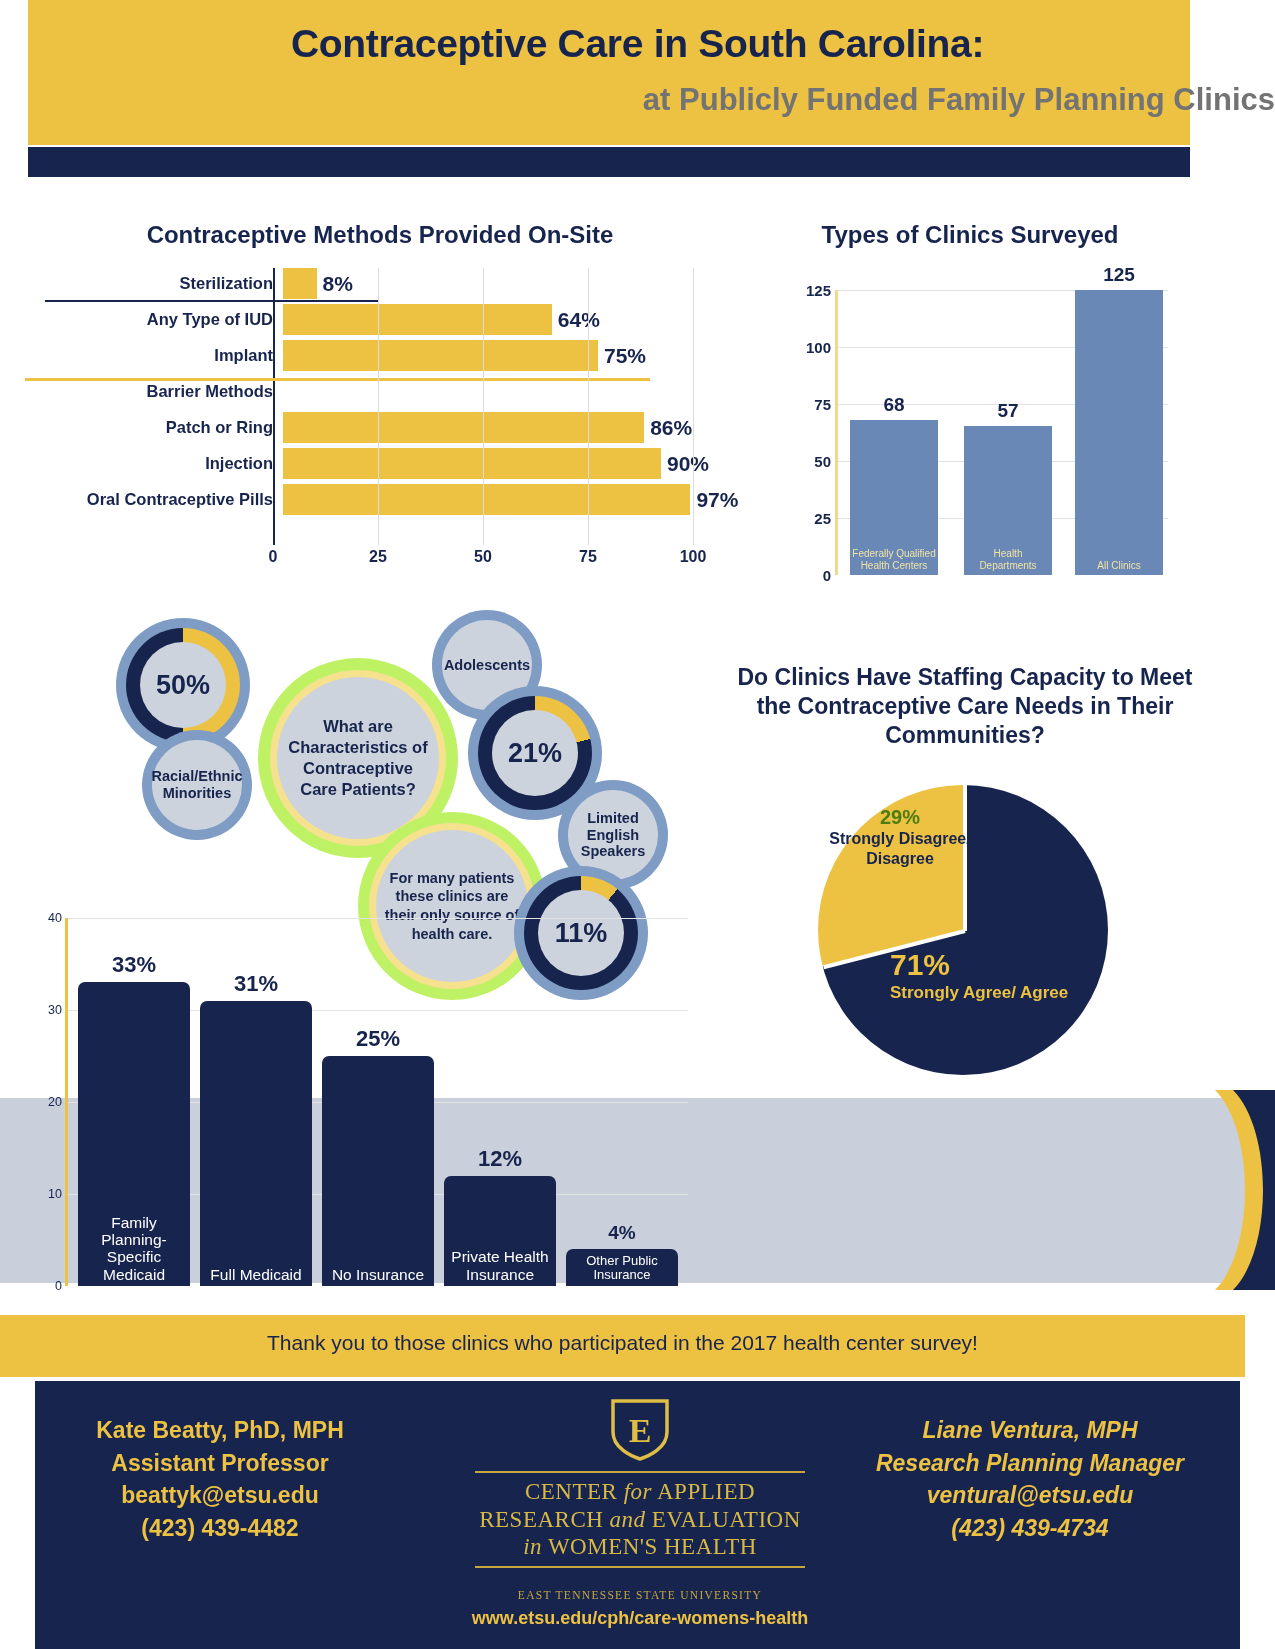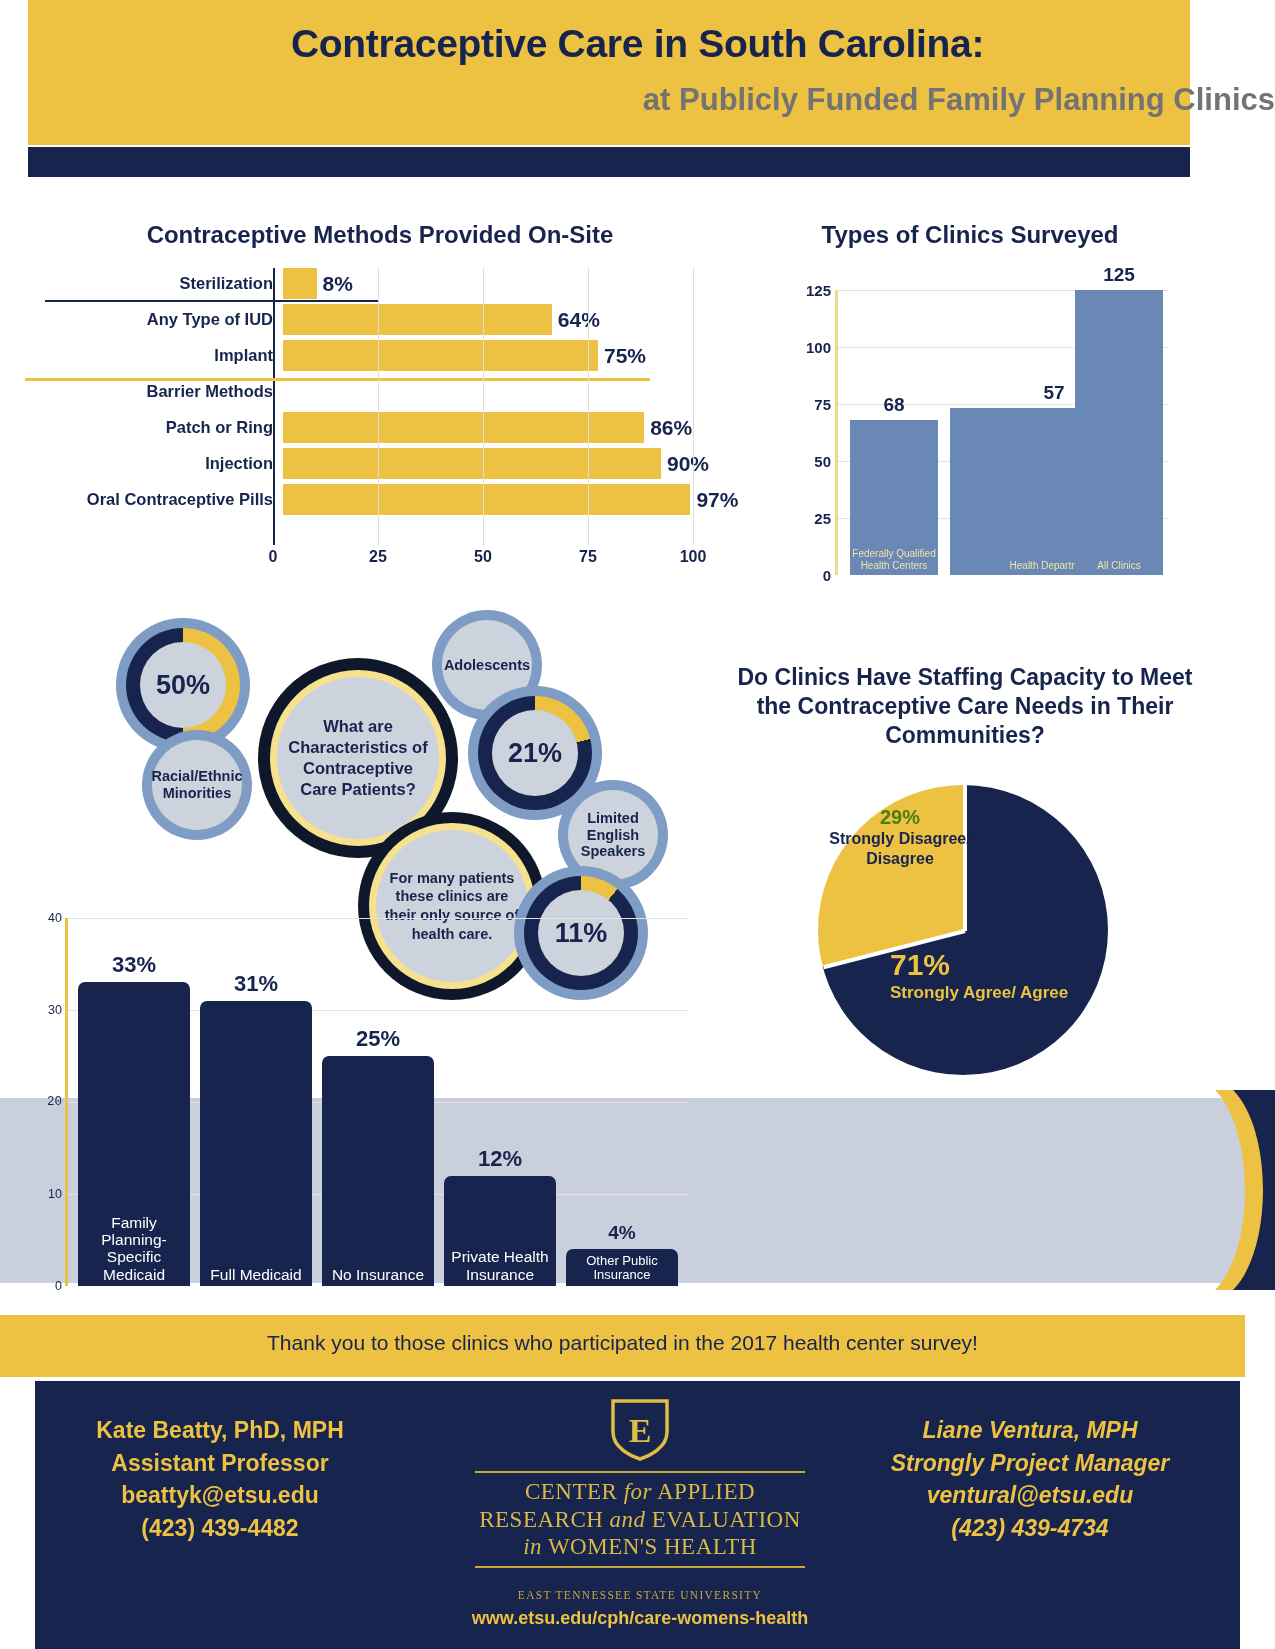--- a/index.html
+++ b/index.html
@@ -116,21 +116,21 @@
     position:absolute;border-radius:50%;background:#7e9cc4;
     display:flex;align-items:center;justify-content:center;
   }
   .plain-bubble .inner{
     position:absolute;border-radius:50%;background:#ccd3dd;
     display:flex;align-items:center;justify-content:center;text-align:center;
     font-size:14.5px;font-weight:bold;color:#17244d;line-height:1.15;padding:4px;
     box-sizing:border-box;
   }
   .yellow-bubble{
-    position:absolute;border-radius:50%;background:#0f172a;
+    position:absolute;border-radius:50%;background:#bef264;
   }
   .yellow-bubble .mid{
     position:absolute;border-radius:50%;background:#f6e18e;
   }
   .yellow-bubble .inner{
     position:absolute;border-radius:50%;background:#ccd3dd;
     display:flex;align-items:center;justify-content:center;text-align:center;
     font-weight:bold;color:#17244d;line-height:1.28;padding:6px;box-sizing:border-box;
   }
 
@@ -290,21 +290,21 @@
       <div class="vb-grid" style="top: 114px;"></div>
       <div class="vb-ytick" style="top: 114px;">75</div>
       <div class="vb-grid" style="top: 57px;"></div>
       <div class="vb-ytick" style="top: 57px;">100</div>
       <div class="vb-grid" style="top: 0px;"></div>
       <div class="vb-ytick" style="top: 0px;">125</div>
       <div class="vb-bar" style="left: 12px; width: 88px; height: 155.04px;">
         <div class="vb-top" style="top: -26px;">68</div>
         <div class="vb-catlabel">Federally Qualified Health Centers</div>
       </div>
-      <div class="vb-bar" style="left: 112px; width: 88px; height: 167px; padding-left: 40px;">
+      <div class="vb-bar" style="left: 126px; width: 88px; height: 149px;">
         <div class="vb-top" style="top: -26px;">57</div>
         <div class="vb-catlabel">Health Departments</div>
       </div>
       <div class="vb-bar" style="left: 237px; width: 88px; height: 285px;">
         <div class="vb-top" style="top: -26px;">125</div>
         <div class="vb-catlabel">All Clinics</div>
       </div>
     </div>
 </div>
 <div id="vbar-base"></div>
@@ -389,21 +389,21 @@
     <path d="M48,0 C88,40 88,160 48,200 L90,200 L90,0 Z" fill="#17244d"></path>
   </svg>
 </div>
 
 <div id="ibar">
   <div id="ibar-plot">
       <div class="ib-ytick" style="top: 368px;">0</div>
       <div class="ib-grid" style="top: 276px;"></div>
       <div class="ib-ytick" style="top: 276px;">10</div>
       <div class="ib-grid" style="top: 184px;"></div>
-      <div class="ib-ytick" style="top: 184px; font-family: Liberation Mono, monospace;">20</div>
+      <div class="ib-ytick" style="top: 184px;">20</div>
       <div class="ib-grid" style="top: 92px;"></div>
       <div class="ib-ytick" style="top: 92px;">30</div>
       <div class="ib-grid" style="top: 0px;"></div>
       <div class="ib-ytick" style="top: 0px;">40</div>
       <div class="ib-bar" style="left: 10px; width: 112px; height: 303.6px;">
         <div class="ib-top" style="top: -30px;">33%</div>
         <div class="ib-cat">Family Planning-Specific Medicaid</div>
       </div>
       <div class="ib-bar" style="left: 132px; width: 112px; height: 285.2px;">
         <div class="ib-top" style="top: -30px;">31%</div>
@@ -432,21 +432,21 @@
 
 <div class="foot-col" id="foot-left">
   <div>Kate Beatty, PhD, MPH</div>
   <div>Assistant Professor</div>
   <div>beattyk@etsu.edu</div>
   <div>(423) 439-4482</div>
 </div>
 
 <div class="foot-col" id="foot-right">
   <div>Liane Ventura, MPH</div>
-  <div>Strongly Project Manager</div>
+  <div>Research Planning Manager</div>
   <div>ventural@etsu.edu</div>
   <div>(423) 439-4734</div>
 </div>
 
 <div id="logo">
   <svg id="shield" width="62" height="64" viewBox="0 0 62 64">
     <path d="M4,3 L58,3 L58,34 C58,50 40,58 31,61 C22,58 4,50 4,34 Z" fill="none" stroke="#e0bd45" stroke-width="3.5"></path>
     <text x="31" y="44" text-anchor="middle" font-family="Liberation Serif, serif" font-size="34" font-weight="bold" fill="#e0bd45">E</text>
   </svg>
   <div class="logo-rule" style="width:330px;"></div>

